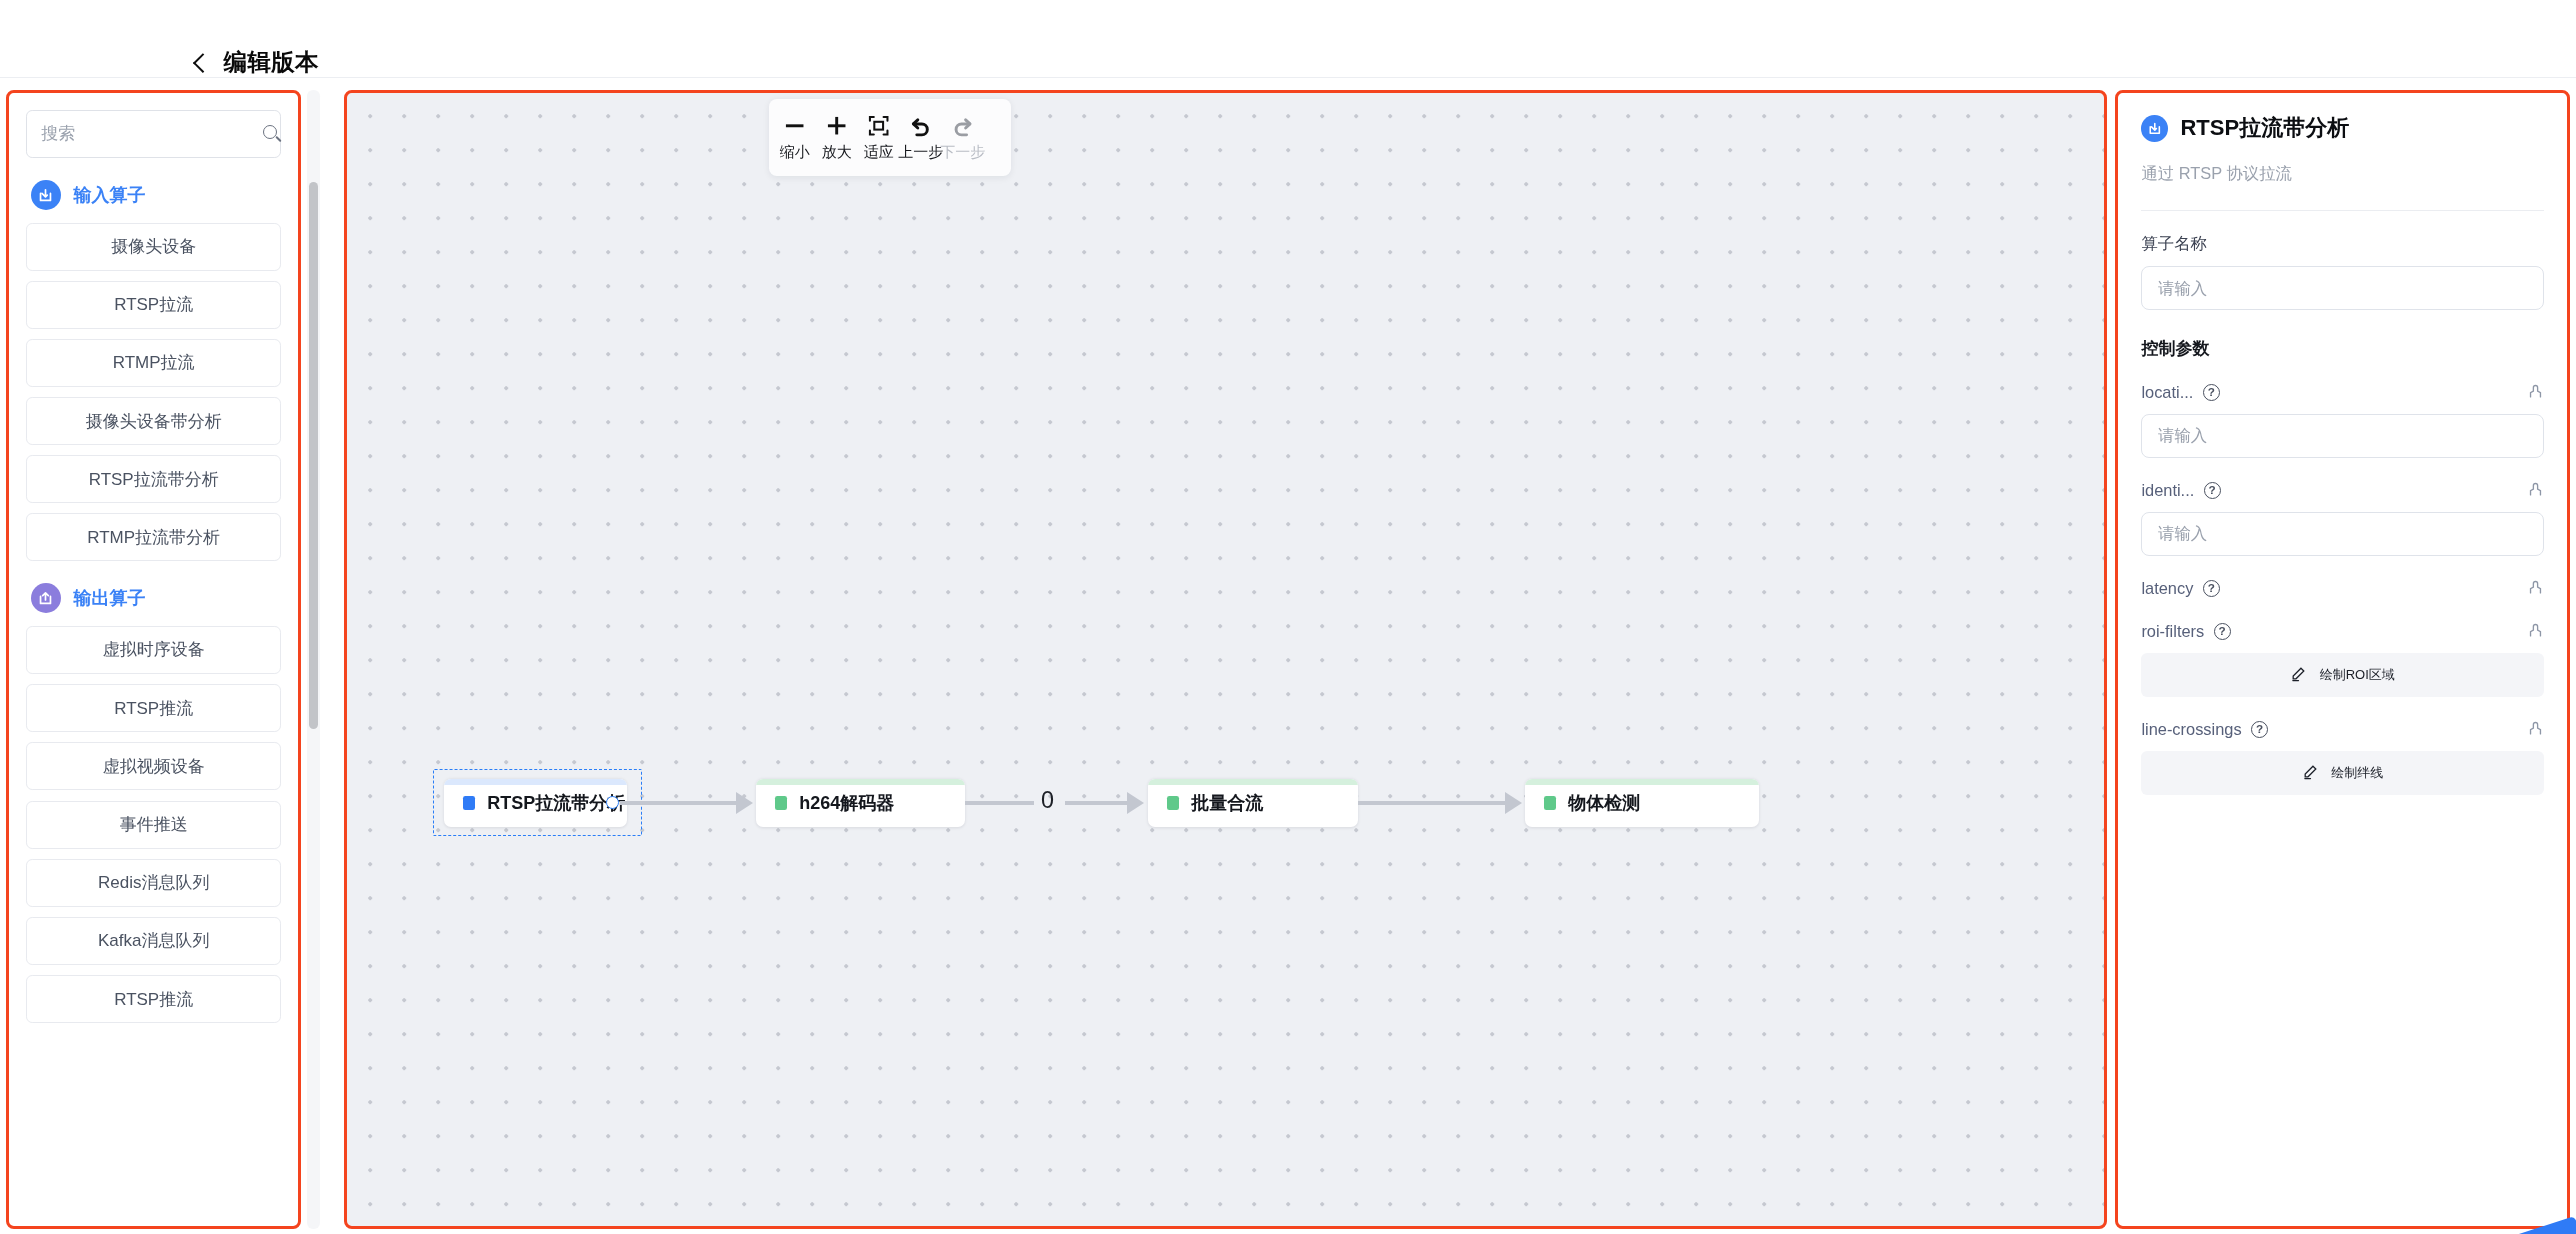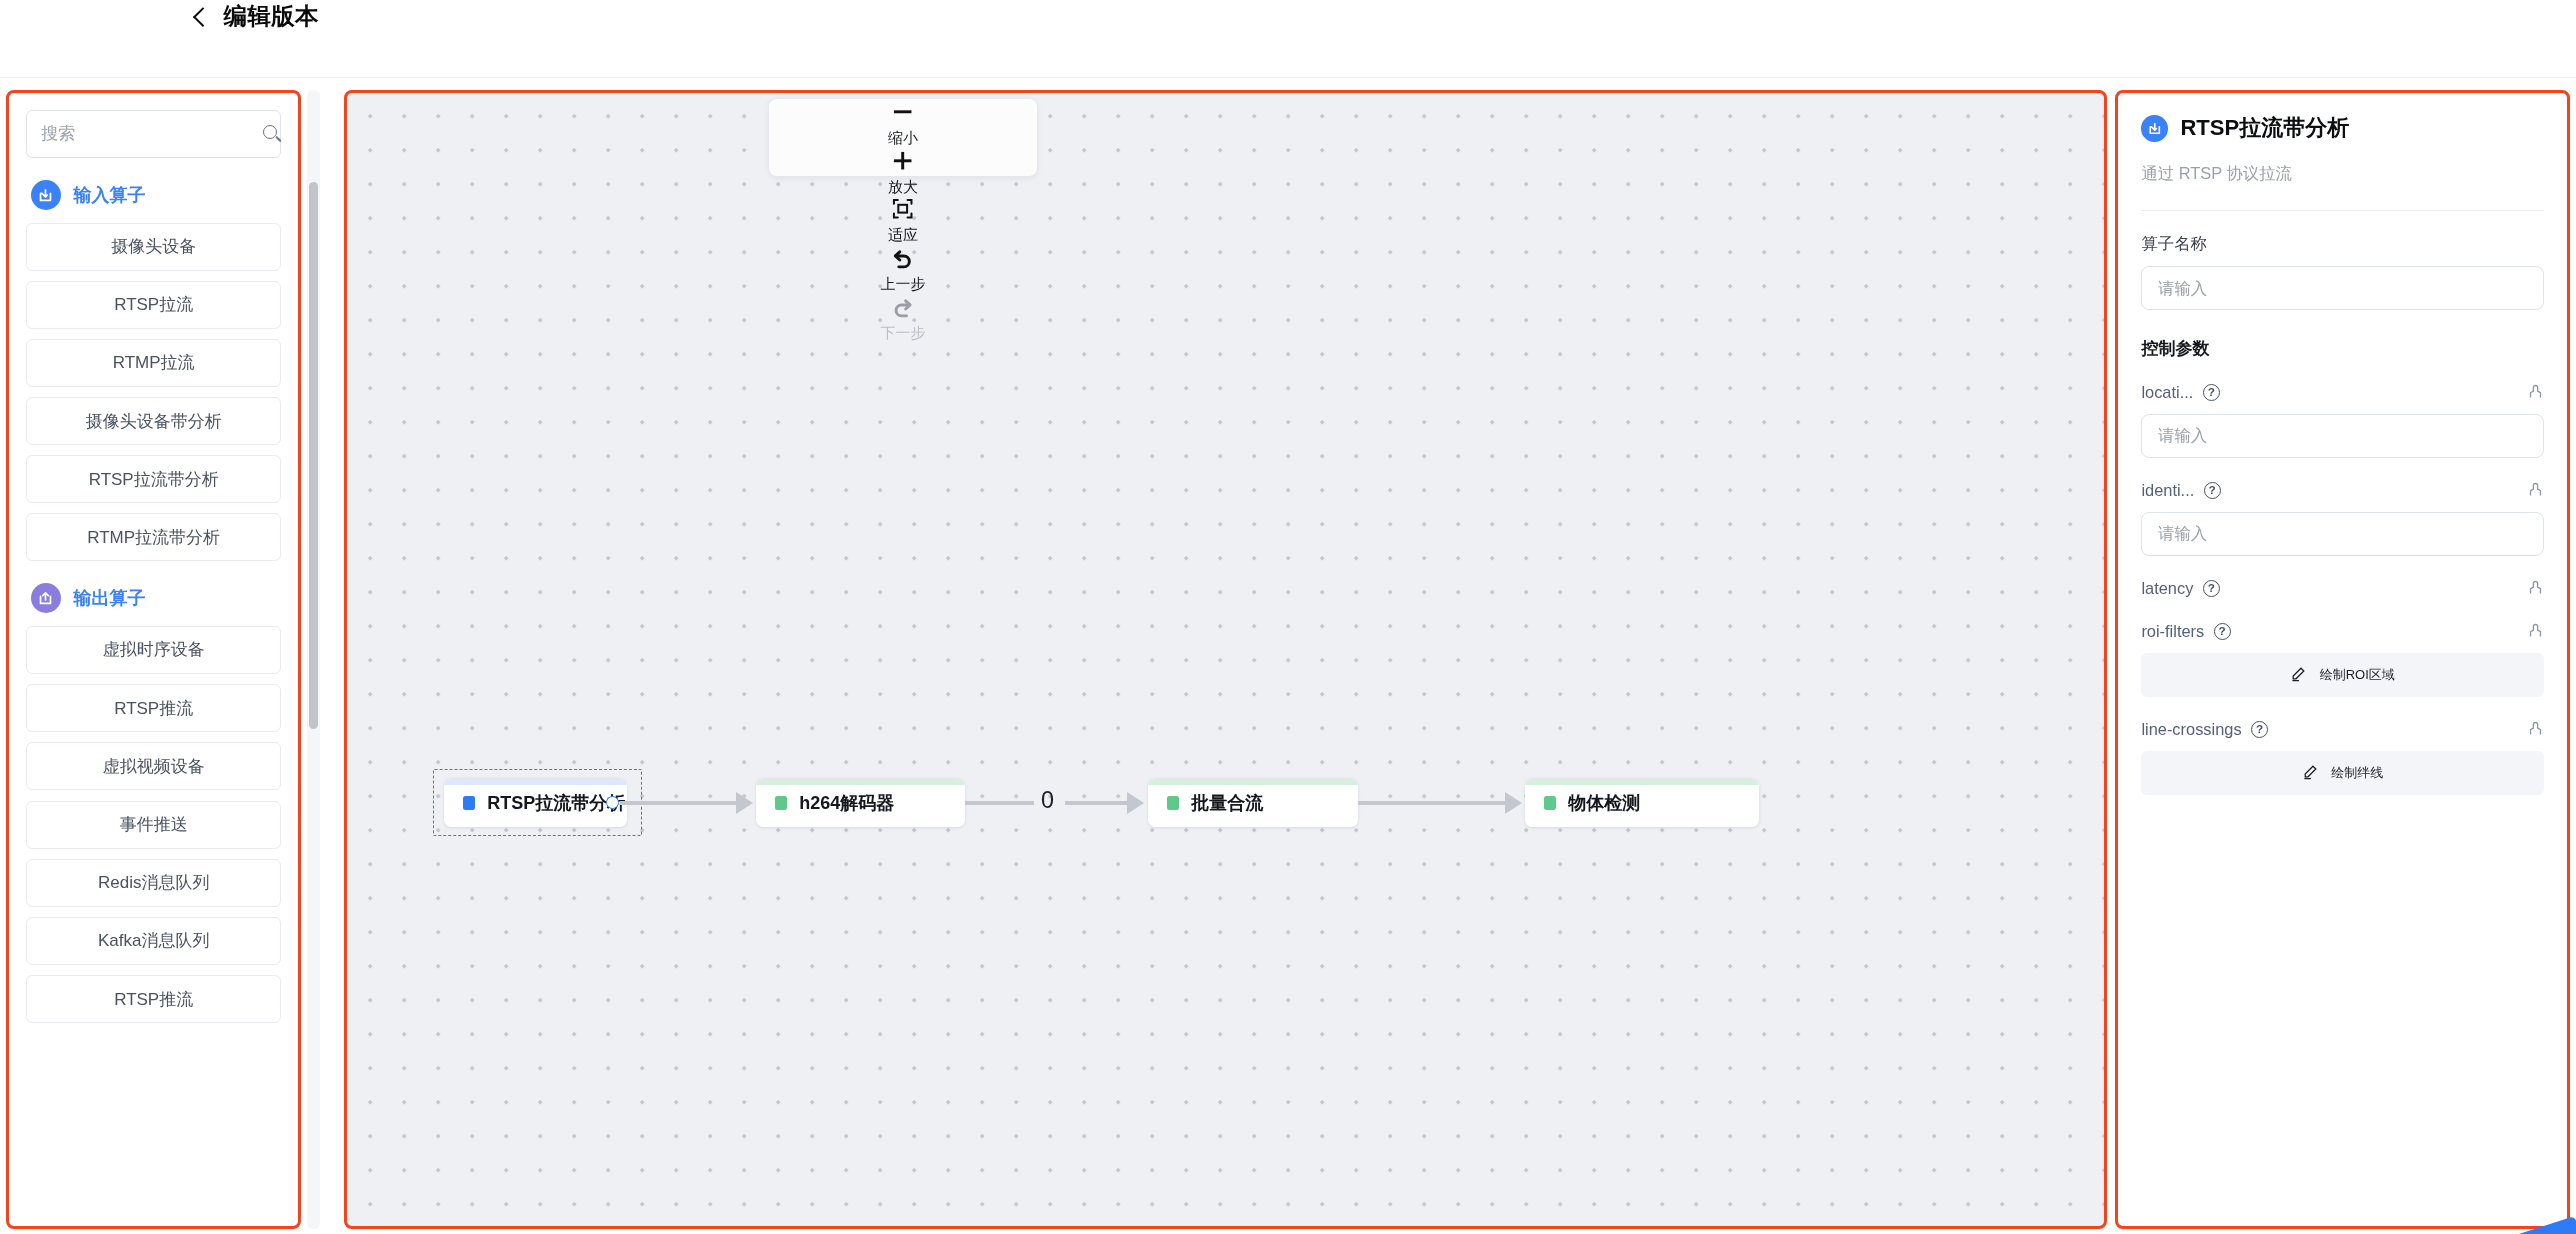--- a/index.html
+++ b/index.html
@@ -9,21 +9,21 @@
     background: #ffffff;
     overflow: hidden;
   }
 
   
   #app { position: relative; width: 2576px; height: 1234px; background: #fff; }
 
   #topbar {
     position: absolute; left: 0; top: 0; width: 2576px; height: 78px;
     background: #ffffff;
-    display: flex; align-items: flex-start;
+    display: flex; align-items: flex-end;
   }
   #topbar::after {
     content: ""; position: absolute; left: 0; bottom: 0; width: 100%; height: 0.8px;
     background: #eceef2;
   }
   .back-btn {
     display: flex; align-items: center; gap: 15.6px;
     margin-left: 191px; cursor: pointer;
   }
   .chev-left {
@@ -122,26 +122,25 @@
     overflow: hidden;
     background-color: #eef0f4;
     background-image: radial-gradient(#c5c8d0 1.6px, transparent 1.7px);
     background-size: 34px 34px;
     background-position: 6.2px 6.2px;
   }
 
   
   #tool {
     position: absolute; left: 422px; top: 6.2px;
-    width: 268px; height: 77px;
+    width: 242px; height: 77px;
     background: #fcfcfd; border-radius: 7.8px;
     box-shadow: 0 1.6px 7.8px rgba(16,24,40,.07);
-    display: flex; align-items: center; justify-content: space-between;
+    display: flex; align-items: center; justify-content: flex-start;
     padding: 0 4.7px;
-    flex-direction: column;
   }
   .tool-btn {
     display: flex; flex-direction: column; align-items: center; justify-content: center;
     gap: 4.7px; width: 42px; cursor: pointer;
   }
   .tool-btn .t-lbl { font-size: 15px; color: #16181d; white-space: nowrap; }
   .tool-btn.disabled .t-lbl { color: #b8bcc4; }
   .tool-ico { height: 25px; display: flex; align-items: center; justify-content: center; }
 
   

